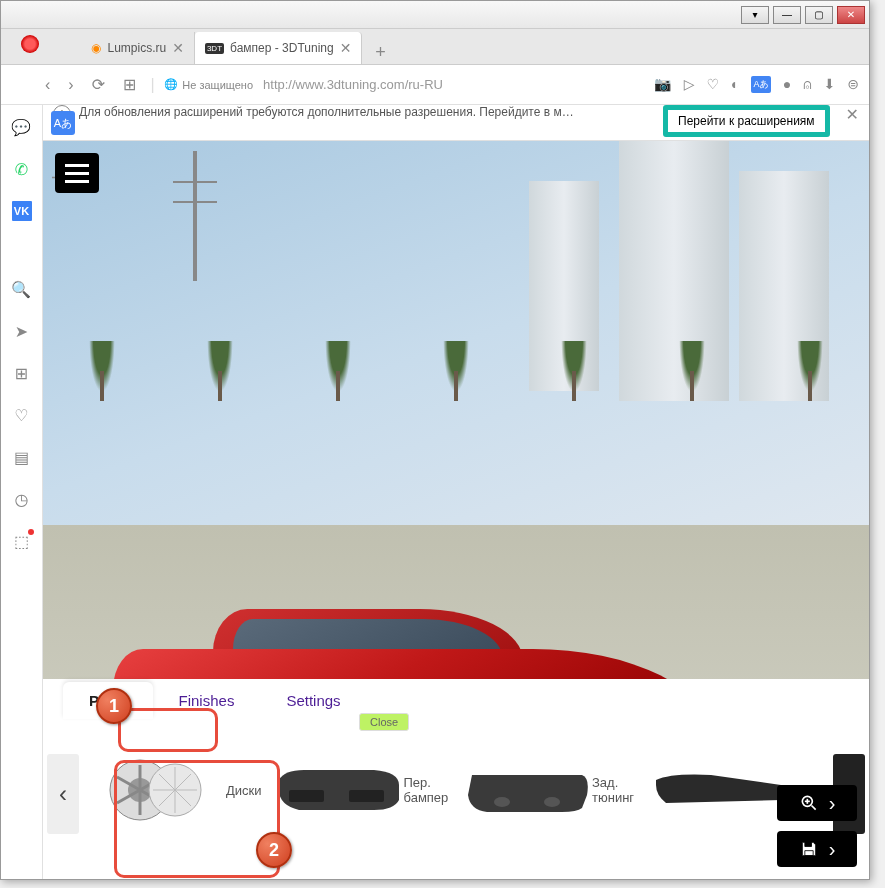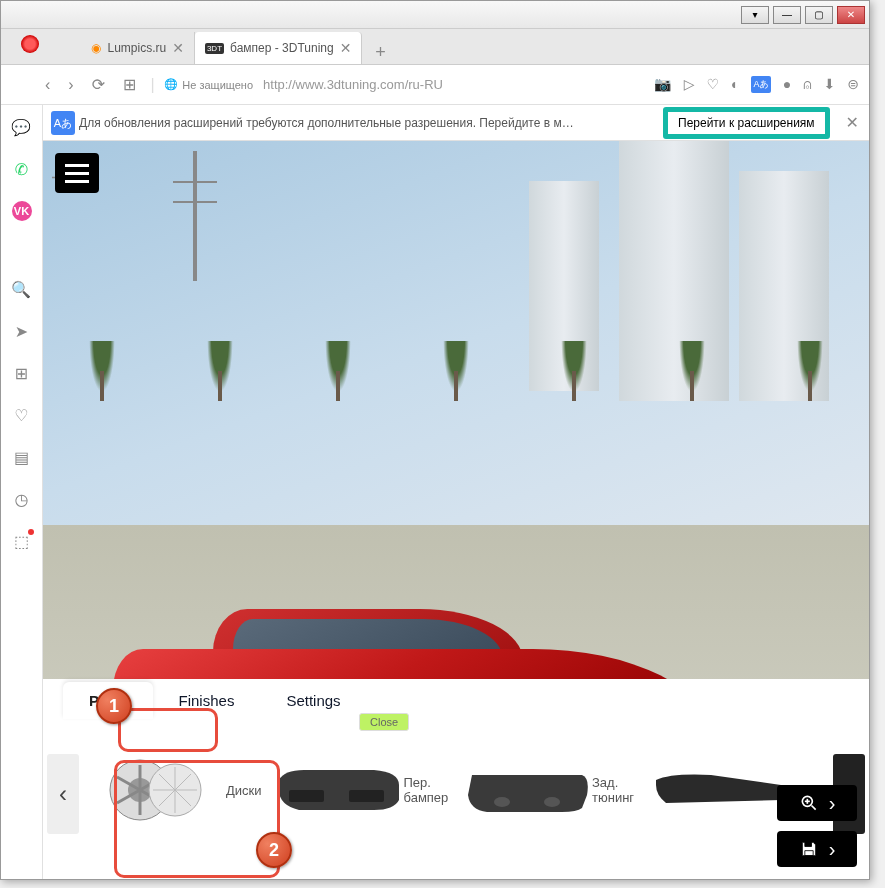--- a/index.html
+++ b/index.html
@@ -17,24 +17,24 @@
 .addrbar { height: 40px; display: flex; align-items: center; padding: 0 10px 0 40px; gap: 10px; border-bottom: 1px solid #e0e0e0; background: #fff; }
 .nav-btn { color: #888; font-size: 16px; cursor: pointer; padding: 4px; }
 .secure { display: flex; align-items: center; gap: 4px; color: #888; font-size: 11px; }
 .url { color: #999; font-size: 13px; flex-shrink: 1; white-space: nowrap; overflow: hidden; }
 .addr-icons { display: flex; gap: 12px; margin-left: auto; }
 .addr-icons span { color: #888; font-size: 14px; cursor: pointer; }
 .sidepanel { position: absolute; left: 0; top: 104px; width: 42px; bottom: 0; background: #fff; border-right: 1px solid #e0e0e0; display: flex; flex-direction: column; align-items: center; padding-top: 12px; gap: 22px; }
 .side-ic { width: 20px; height: 20px; display: flex; align-items: center; justify-content: center; font-size: 16px; color: #888; cursor: pointer; position: relative; }
 .side-ic.msg { color: #0084ff; }
 .side-ic.wa { color: #25d366; }
-.side-ic.vk { background: #ec4899; color: #fff; border-radius: 10px; font-size: 11px; font-weight: bold; }
+.side-ic.vk { background: #3b82f6; color: #fff; border-radius: 1px; font-size: 11px; font-weight: bold; }
 .dot { position: absolute; top: -2px; right: -2px; width: 6px; height: 6px; background: #e33; border-radius: 50%; }
 .content { position: absolute; left: 42px; top: 104px; right: 0; bottom: 0; background: #fff; display: flex; flex-direction: column; }
-.infobar { height: 36px; display: flex; align-items: center; padding: 0 10px; gap: 8px; border-bottom: 1px solid #e0e0e0; font-size: 12px; color: #555; }
+.infobar { height: 36px; display: flex; align-items: flex-start; padding: 0 10px; gap: 8px; border-bottom: 1px solid #e0e0e0; font-size: 12px; color: #555; }
 .info-i { width: 18px; height: 18px; border: 1px solid #888; border-radius: 50%; display: flex; align-items: center; justify-content: center; font-size: 11px; }
 .info-btn { border: 5px solid #14b8a6; border-radius: 3px; padding: 4px 10px; background: #fff; font-size: 12px; cursor: pointer; }
 .info-x { color: #888; font-size: 16px; cursor: pointer; margin-left: 8px; }
 .trans-badge { position: absolute; left: 50px; top: 110px; width: 24px; height: 24px; background: #4285f4; border-radius: 3px; display: flex; align-items: center; justify-content: center; color: #fff; font-size: 11px; z-index: 5; }
 .viewer { flex: 1; position: relative; overflow: hidden; background: linear-gradient(to bottom,#b8d4e8 0%,#d0e0ec 35%,#c0c0b8 65%,#d8d8d0 100%); }
 .sky { position: absolute; top: 0; left: 0; right: 0; height: 55%; background: linear-gradient(160deg,#a8c8e0 0%,#c8dcec 50%,#e0e8f0 100%); }
 .building { position: absolute; background: linear-gradient(90deg,#d0d8dc 0%,#e8ecf0 50%,#c8d0d4 100%); }
 .b1 { right: 140px; top: 0; width: 110px; height: 260px; }
 .b2 { right: 40px; top: 30px; width: 90px; height: 230px; }
 .b3 { right: 270px; top: 40px; width: 70px; height: 210px; }
@@ -56,21 +56,21 @@
 .wheel.rear { left: 90px; }
 .car-logo { position: absolute; left: 240px; bottom: 50px; color: #c0c0c0; font-size: 18px; font-weight: bold; font-style: italic; }
 .hamburger { position: absolute; top: 12px; left: 12px; width: 44px; height: 40px; background: #000; border-radius: 4px; display: flex; flex-direction: column; justify-content: center; align-items: center; gap: 5px; cursor: pointer; z-index: 10; }
 .hamburger span { width: 24px; height: 3px; background: #fff; }
 .ctrl-btn { position: absolute; right: 12px; width: 80px; height: 36px; background: #000; border-radius: 4px; display: flex; align-items: center; justify-content: center; color: #fff; gap: 10px; cursor: pointer; z-index: 10; }
 .ctrl-zoom { bottom: 58px; }
 .ctrl-save { bottom: 12px; }
 .ctrl-btn svg { width: 20px; height: 20px; }
 .bottompanel { position: absolute; left: 42px; right: 0; bottom: 0; height: 200px; background: #fff; }
 .ptabs { display: flex; height: 40px; align-items: flex-end; padding-left: 20px; }
-.ptab { padding: 10px 26px; font-size: 15px; color: #0f172a; cursor: pointer; border-radius: 6px 6px 0 0; }
+.ptab { padding: 10px 26px; font-size: 15px; color: #4c1d95; cursor: pointer; border-radius: 6px 6px 0 0; }
 .ptab.active { color: #222; font-weight: 600; background: #fff; box-shadow: 0 -2px 4px rgba(0,0,0,0.1); }
 .closetag { position: absolute; top: 34px; left: 316px; background: #bef264; border: 1px solid #ddd; border-radius: 3px; padding: 2px 10px; font-size: 11px; color: #666; z-index: 5; }
 .parts { display: flex; height: 150px; align-items: center; padding: 8px 42px; gap: 12px; position: relative; }
 .part { flex: 1; height: 130px; border-radius: 4px; display: flex; flex-direction: row; align-items: center; justify-content: flex-end; padding-bottom: 8px; cursor: pointer; font-size: 13px; color: #555; position: relative; }
 .part-img { flex: 1; width: 100%; display: flex; align-items: center; justify-content: center; }
 .arrow-l,.arrow-r { position: absolute; top: 50%; transform: translateY(-50%); width: 32px; height: 80px; background: #eee; display: flex; align-items: center; justify-content: center; font-size: 24px; color: #444; cursor: pointer; border-radius: 3px; }
 .arrow-l { left: 4px; }
 .arrow-r { right: 4px; background: #222; color: #fff; }
 .annot { position: absolute; border: 3px solid #e74c3c; border-radius: 10px; z-index: 20; pointer-events: none; }
 .annot1 { left: 118px; top: 708px; width: 100px; height: 44px; }

